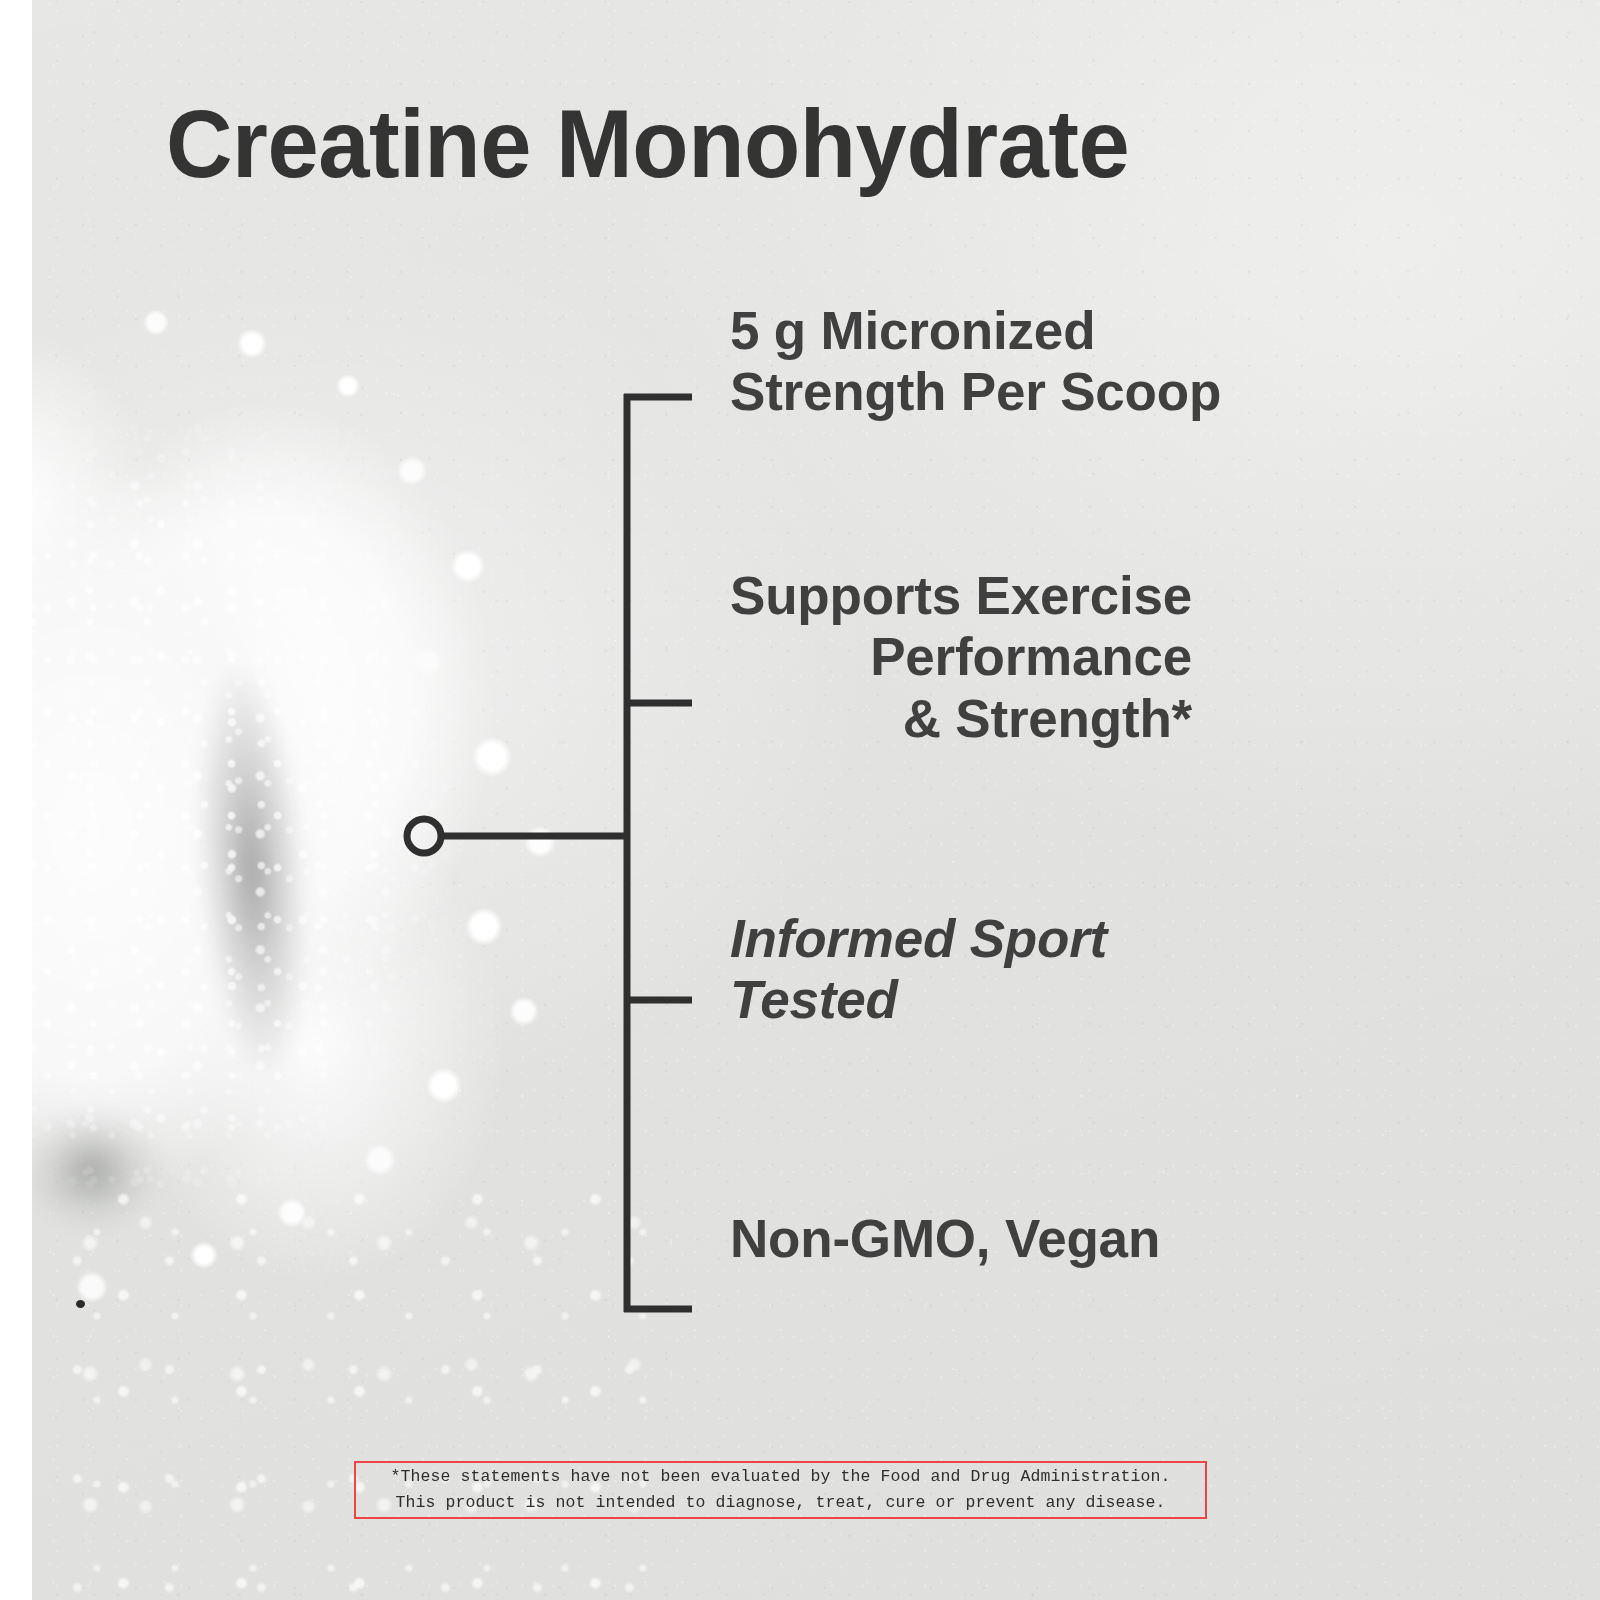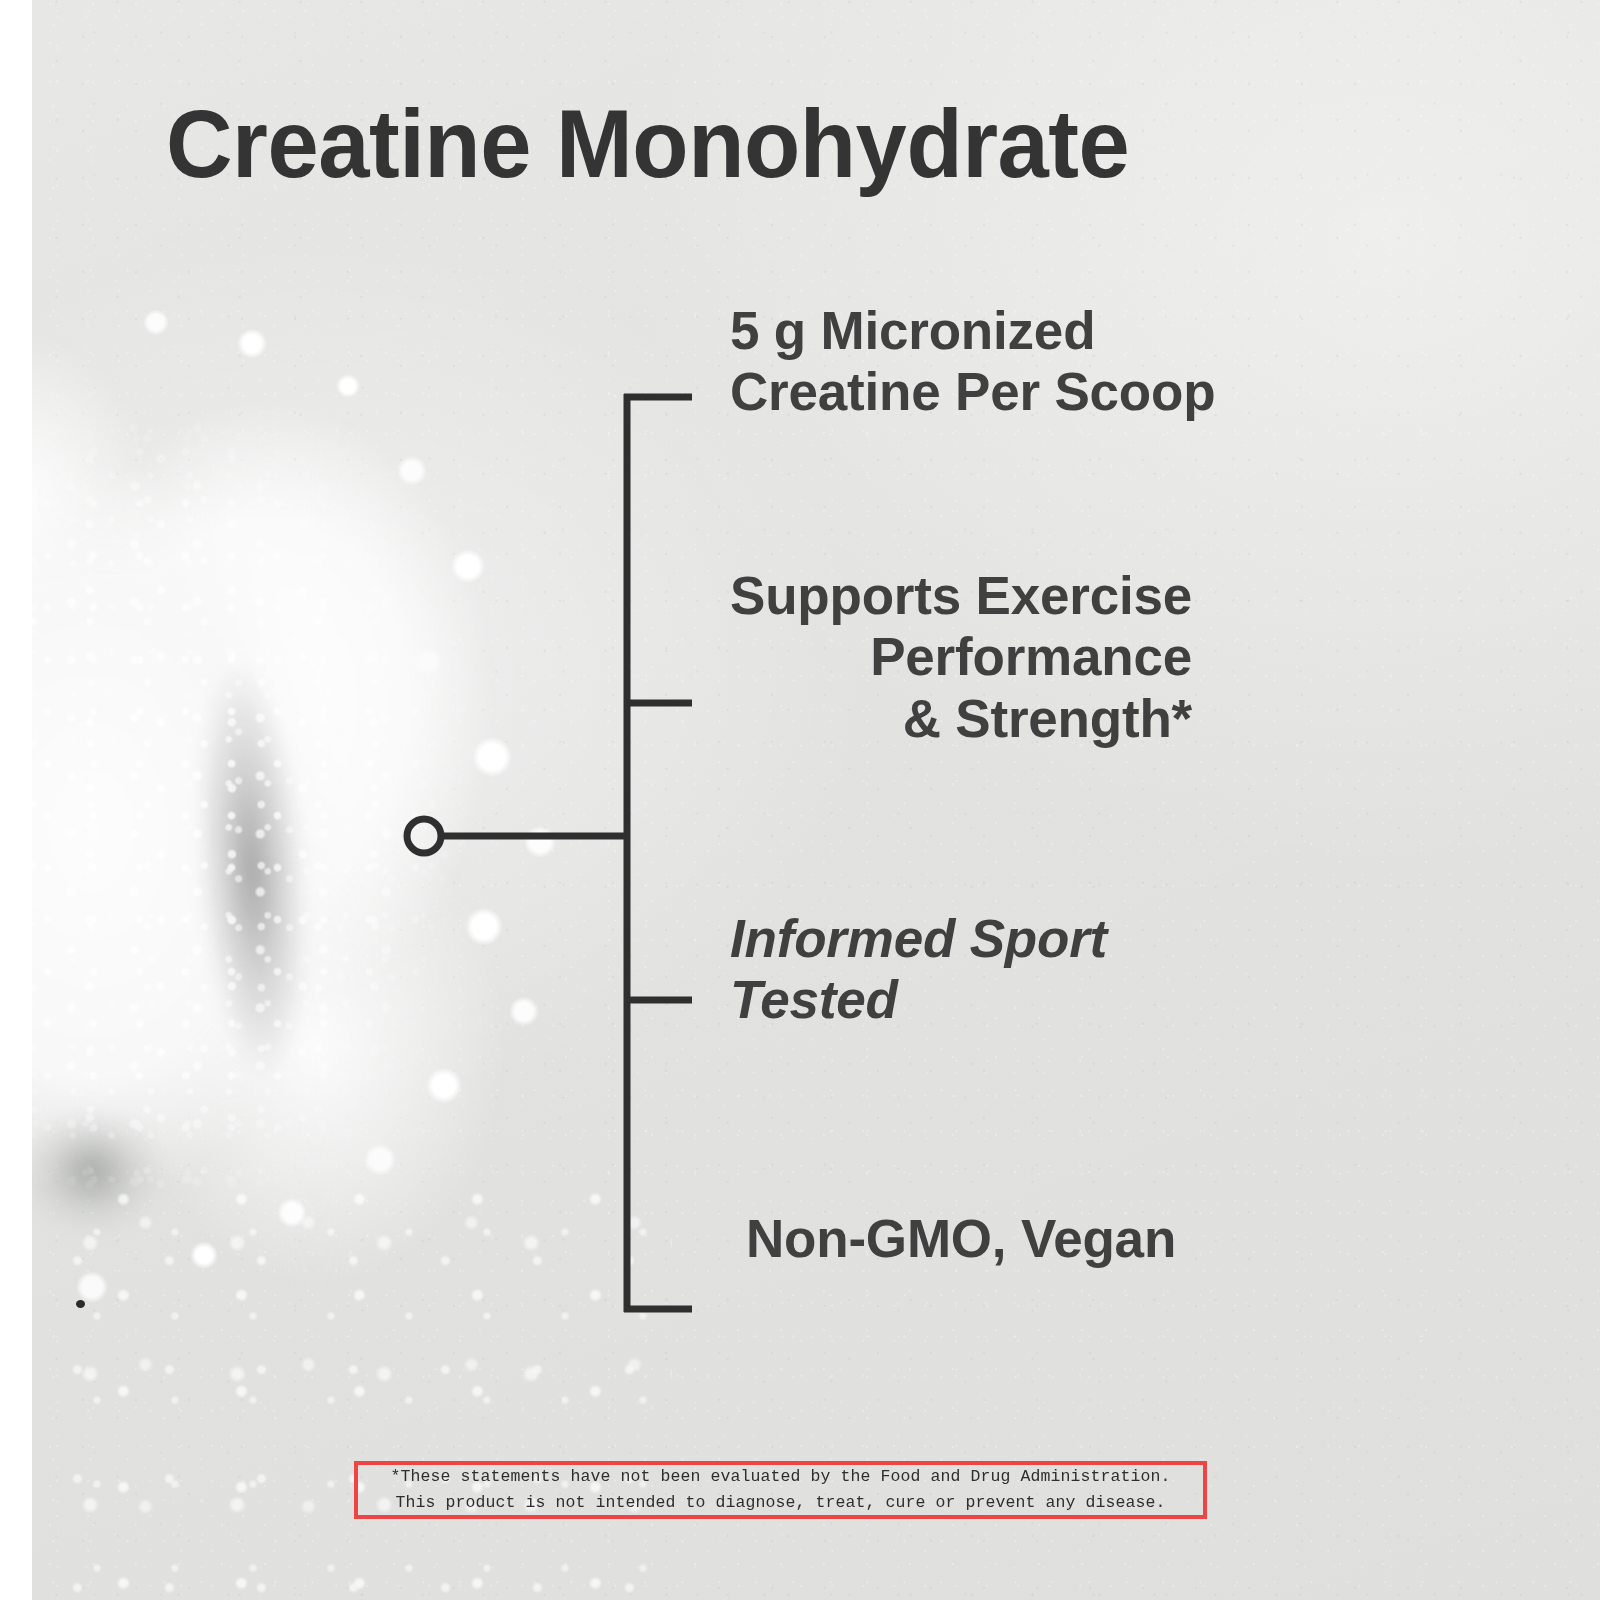--- a/index.html
+++ b/index.html
@@ -179,30 +179,30 @@
     font-family: "Liberation Sans", sans-serif;
     font-size: 53px;
     line-height: 1.16;
     letter-spacing: -0.2px;
   }
   .feature .b { font-weight: 700; }
   .feature .r { font-weight: 700; }
   .f1 { position: absolute; top: 0px;   left: 0; }
   .f2 { position: absolute; top: 265px; left: 0; text-align: right; }
   .f3 { position: absolute; top: 608px; left: 0; font-style: italic; }
-  .f4 { position: absolute; top: 908px; left: 16px; }
+  .f4 { position: absolute; top: 908px; left: 0; }
 
   
   .disclaimer {
     position: absolute;
     left: 322px;
     top: 1461px;
     width: 853px;
     height: 58px;
-    border: 4px solid #ef4444;
+    border: 2px solid #ef4444;
     box-sizing: border-box;
     display: flex;
     flex-direction: column;
     justify-content: center;
   }
   .disclaimer .line {
     font-family: "Liberation Mono", "DejaVu Sans Mono", monospace;
     font-size: 16.5px;
     line-height: 1.55;
     color: #2e2e2e;
@@ -248,21 +248,21 @@
     <circle cx="392" cy="836" r="17" fill="none" stroke="#2f2f2f" stroke-width="7"></circle>
   </svg>
 
   <div class="features">
 
     <div class="feature f1">
       <div>
         <span class="b">5 g Micronized</span>
       </div>
       <div>
-        <span class="b">Creatine</span><span class="r"> Per Scoop</span>
+        <span class="b">Strength</span><span class="r"> Per Scoop</span>
       </div>
     </div>
 
     <div class="feature f2">
       <div>
         <span class="r">Supports Exercise</span>
       </div>
       <div>
         <span class="b">Performance</span>
       </div>

